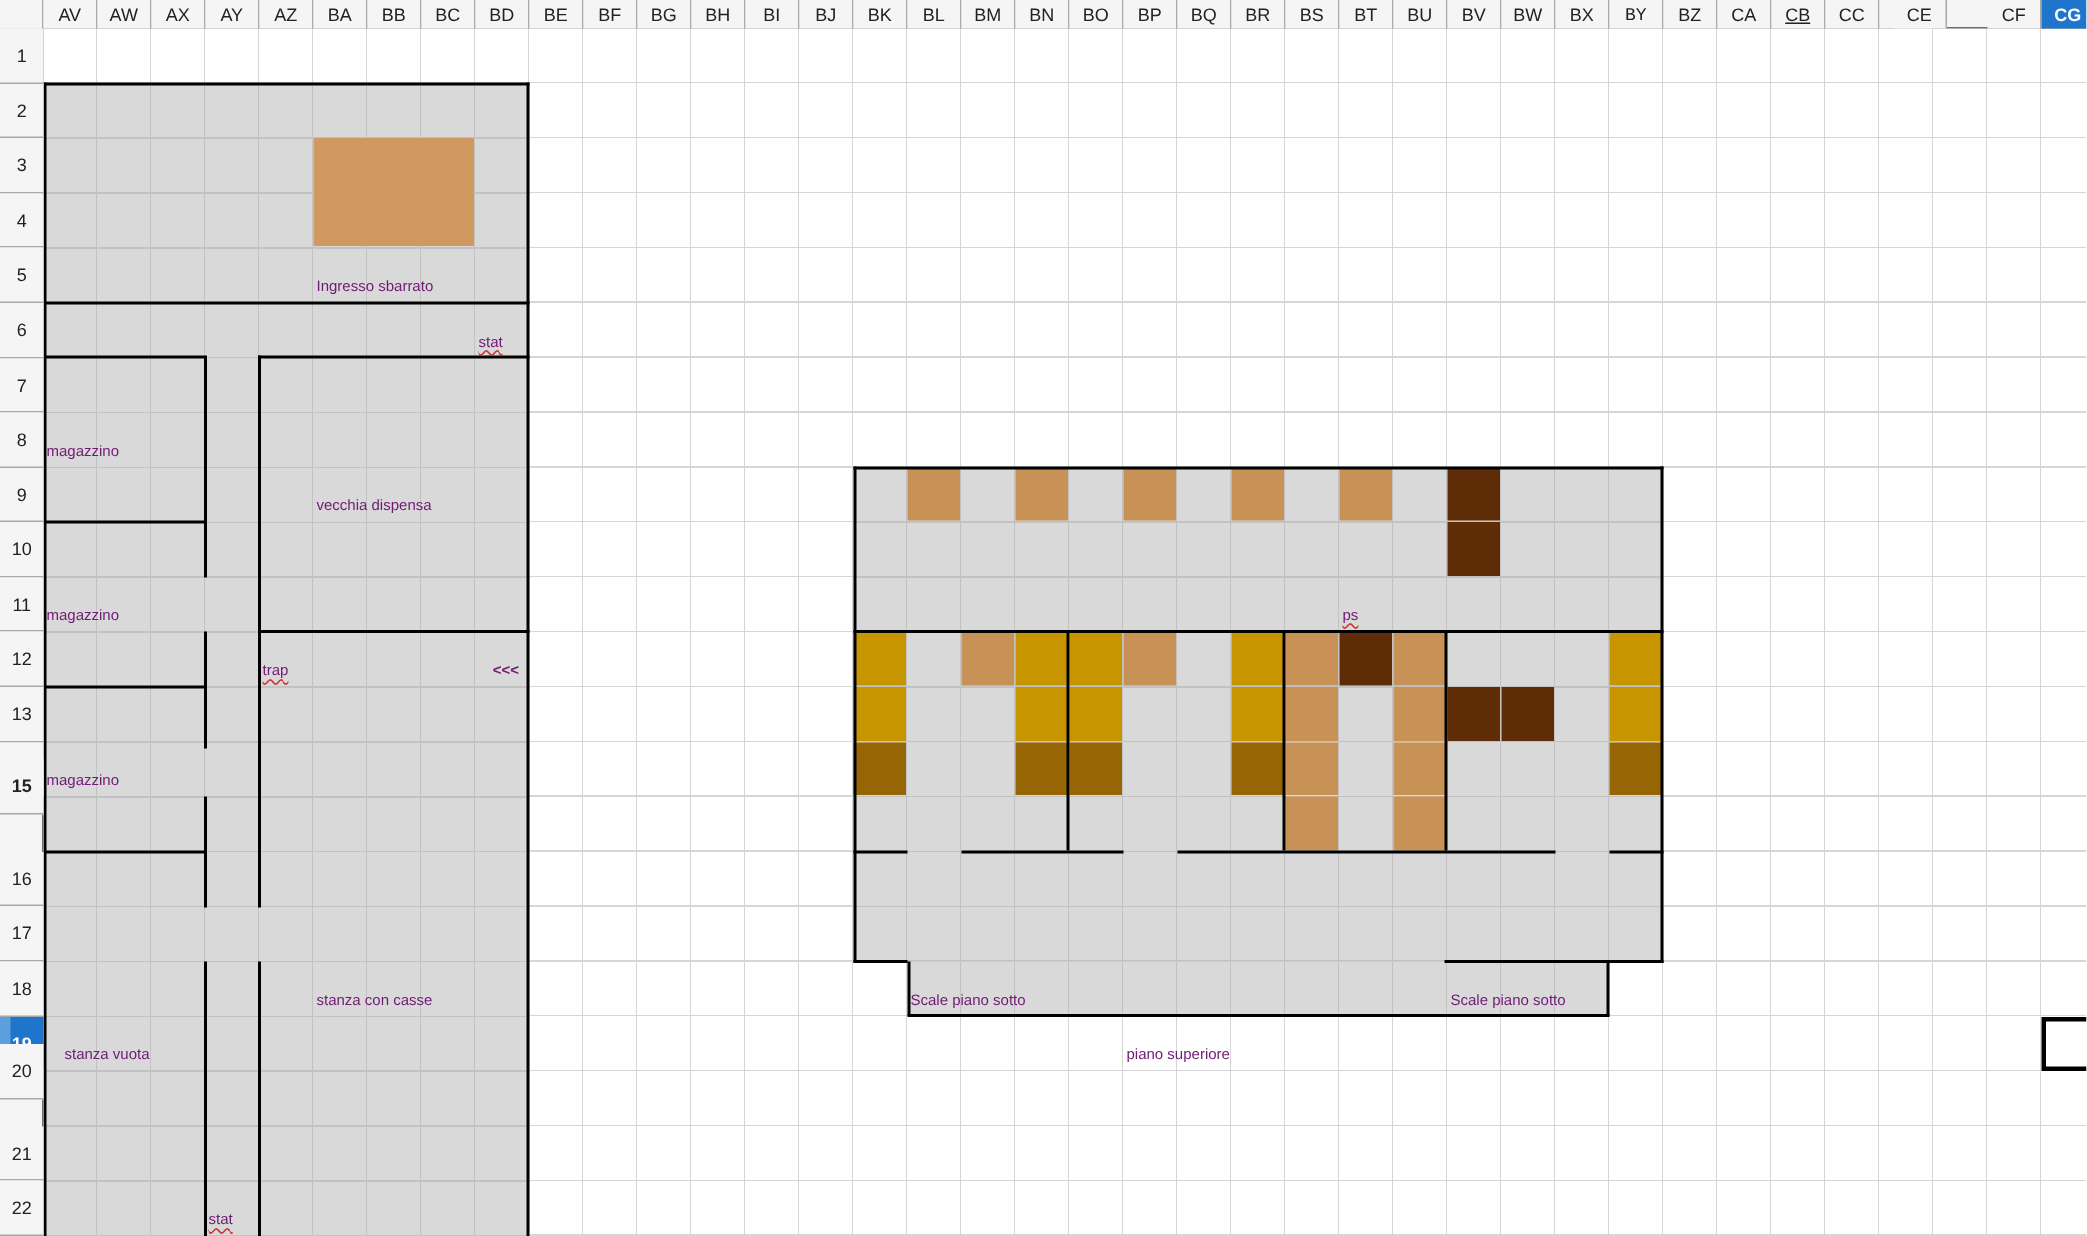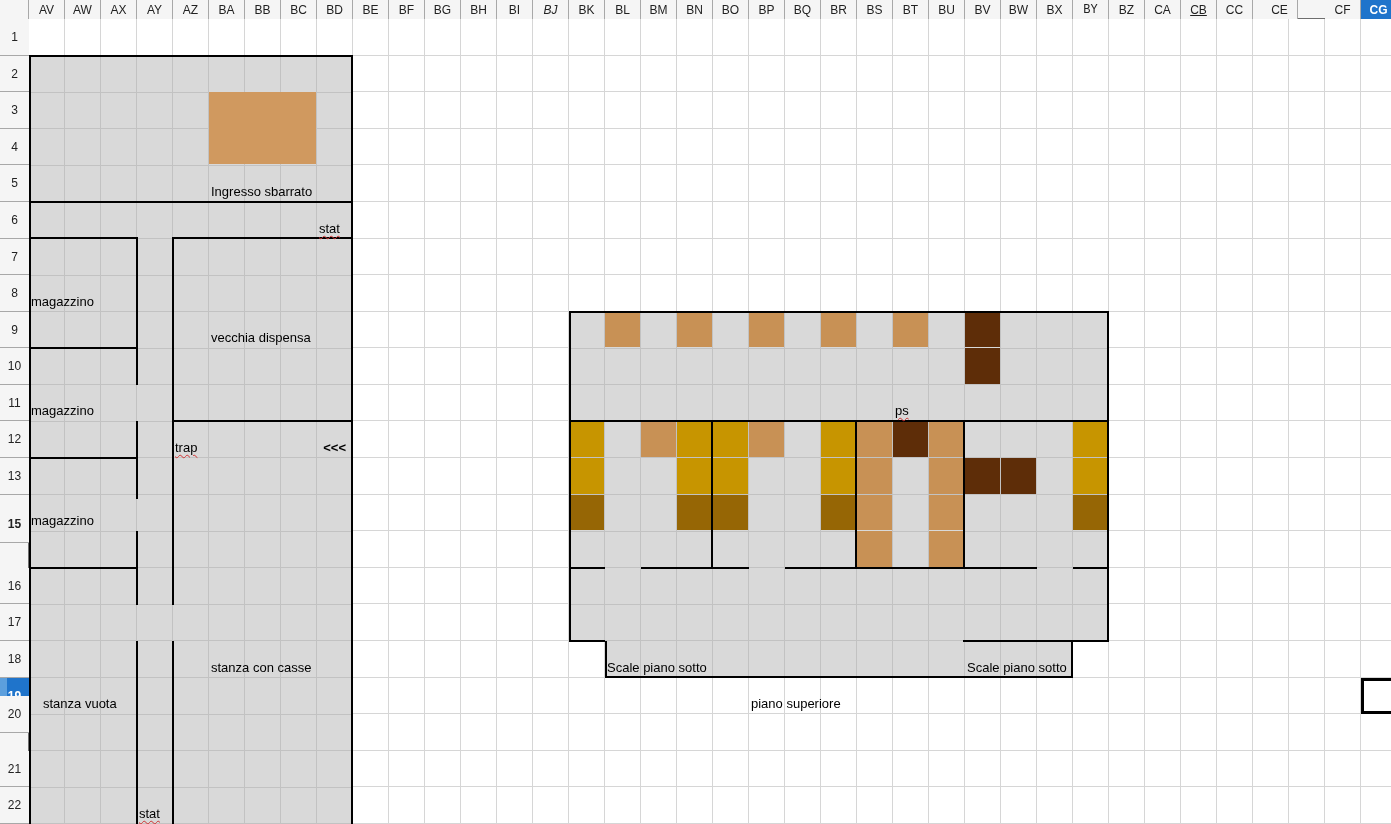--- a/index.html
+++ b/index.html
@@ -23,21 +23,21 @@
   #sheetgrid{position:absolute;left:29px;top:19px;width:1362px;height:805px;z-index:1;
     background-image:
       repeating-linear-gradient(90deg,transparent 0 35px,#D6D6D6 35px 36px),
       repeating-linear-gradient(180deg,transparent 0 35.59px,#D6D6D6 35.59px 36.59px);}
   .gray{position:absolute;background-color:#D9D9D9;z-index:2;
     background-image:
       repeating-linear-gradient(90deg,transparent 0 35px,#C2C2C2 35px 36px),
       repeating-linear-gradient(180deg,transparent 0 35.59px,#C2C2C2 35.59px 36.59px);}
   .cell{position:absolute;z-index:3;}
   .wall{position:absolute;background:#000;z-index:4;}
-  .lbl{position:absolute;font-size:13px;color:#000000;white-space:nowrap;height:16px;line-height:16px;z-index:5;}
+  .lbl{position:absolute;font-size:10px;color:#701a75;white-space:nowrap;height:16px;line-height:16px;z-index:5;}
   .lbl.spell{text-decoration-line:underline;text-decoration-style:wavy;text-decoration-color:#D03333;
              text-decoration-thickness:1px;text-underline-offset:2px;}
   .lbl.b{font-weight:700;}
   .lbl.r{text-align:right;box-sizing:border-box;padding-right:4px;}
   .cursor{position:absolute;border:3px solid #000;box-sizing:border-box;z-index:8;}
 </style>
 </head>
 <body>
 
 <div id="app">
@@ -52,21 +52,21 @@
     <div class="colhdr" style="left: 173px;">AZ</div>
     <div class="colhdr" style="left: 209px;">BA</div>
     <div class="colhdr" style="left: 245px;">BB</div>
     <div class="colhdr" style="left: 281px;">BC</div>
     <div class="colhdr" style="left: 317px;">BD</div>
     <div class="colhdr" style="left: 353px;">BE</div>
     <div class="colhdr" style="left: 389px;">BF</div>
     <div class="colhdr" style="left: 425px;">BG</div>
     <div class="colhdr" style="left: 461px;">BH</div>
     <div class="colhdr" style="left: 497px;">BI</div>
-    <div class="colhdr" style="left: 533px; font-style: italic;">BJ</div>
+    <div class="colhdr" style="left: 533px;">BJ</div>
     <div class="colhdr" style="left: 569px;">BK</div>
     <div class="colhdr" style="left: 605px;">BL</div>
     <div class="colhdr" style="left: 641px;">BM</div>
     <div class="colhdr" style="left: 677px;">BN</div>
     <div class="colhdr" style="left: 713px;">BO</div>
     <div class="colhdr" style="left: 749px;">BP</div>
     <div class="colhdr" style="left: 785px;">BQ</div>
     <div class="colhdr" style="left: 821px;">BR</div>
     <div class="colhdr" style="left: 857px;">BS</div>
     <div class="colhdr" style="left: 893px;">BT</div>

